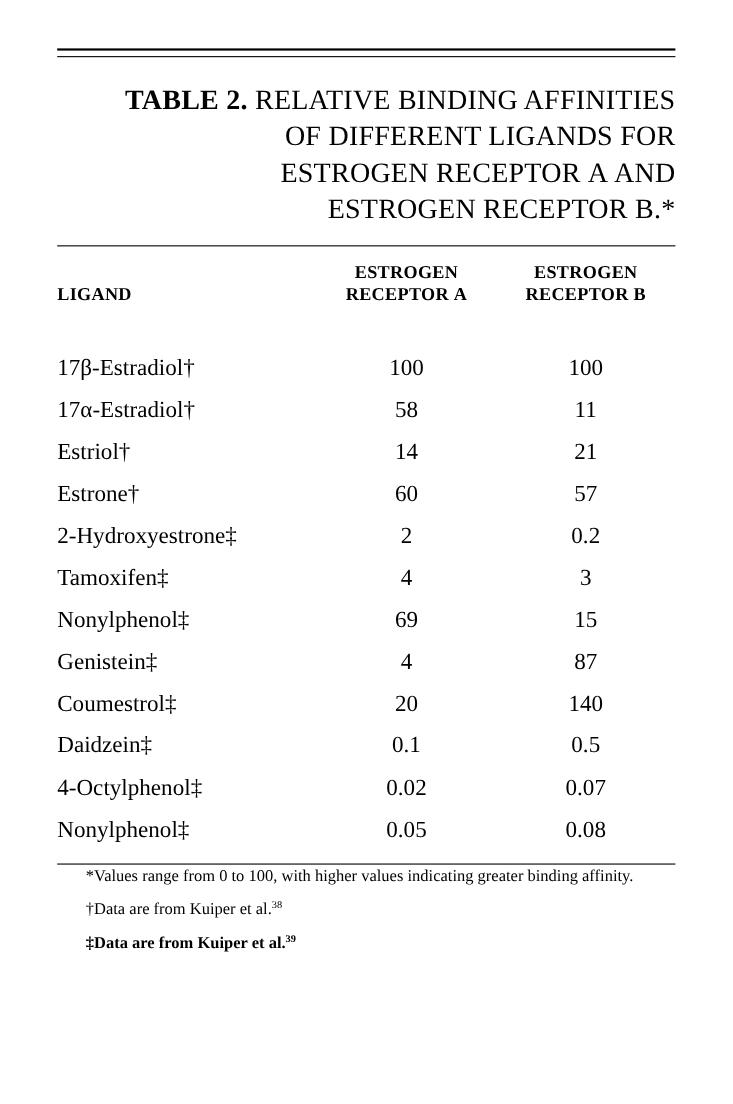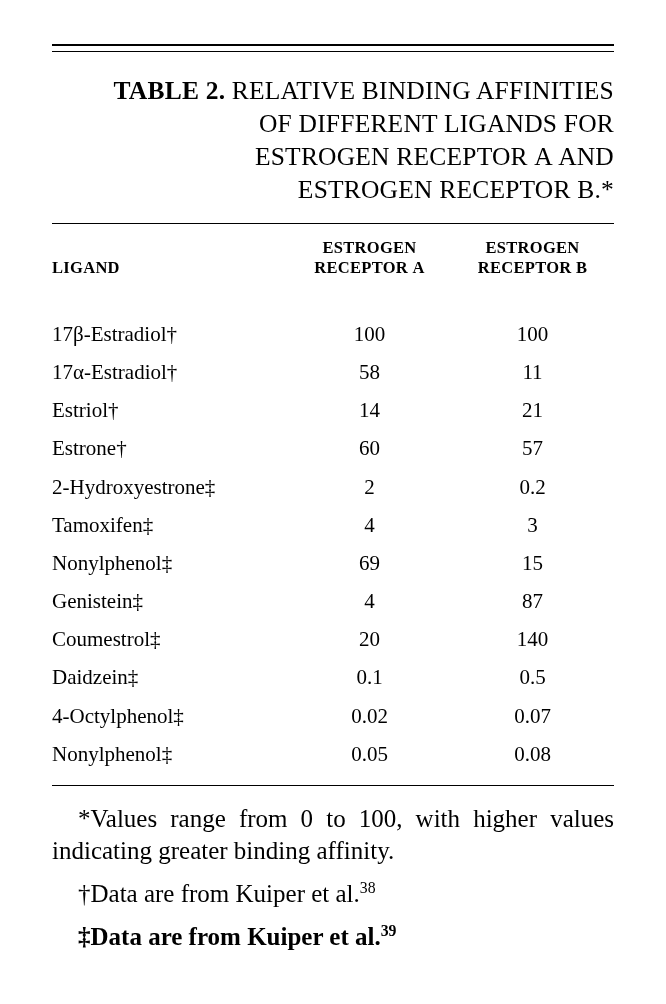--- a/index.html
+++ b/index.html
@@ -79,22 +79,22 @@
   table.data td {
     font-size: 21px;
     line-height: 1.0;
     padding: 8.6px 0 8.6px 0;
   }
   td.c-ligand { text-align: left; padding-left: 2px; }
   td.c-num { text-align: center; }
   .head-pad { height: 16px; }
   
   .notes {
-    margin-top: 17px;
-    font-size: 25px;
+    margin-top: 2px;
+    font-size: 15px;
     line-height: 1.27;
     text-align: justify;
   }
   .note {
     text-indent: 26px;
     margin-bottom: 11px;
   }
   .note:last-child { margin-bottom: 0; font-weight: bold; }
   sup { font-size: 0.63em; vertical-align: super; line-height: 0; }
 </style>

